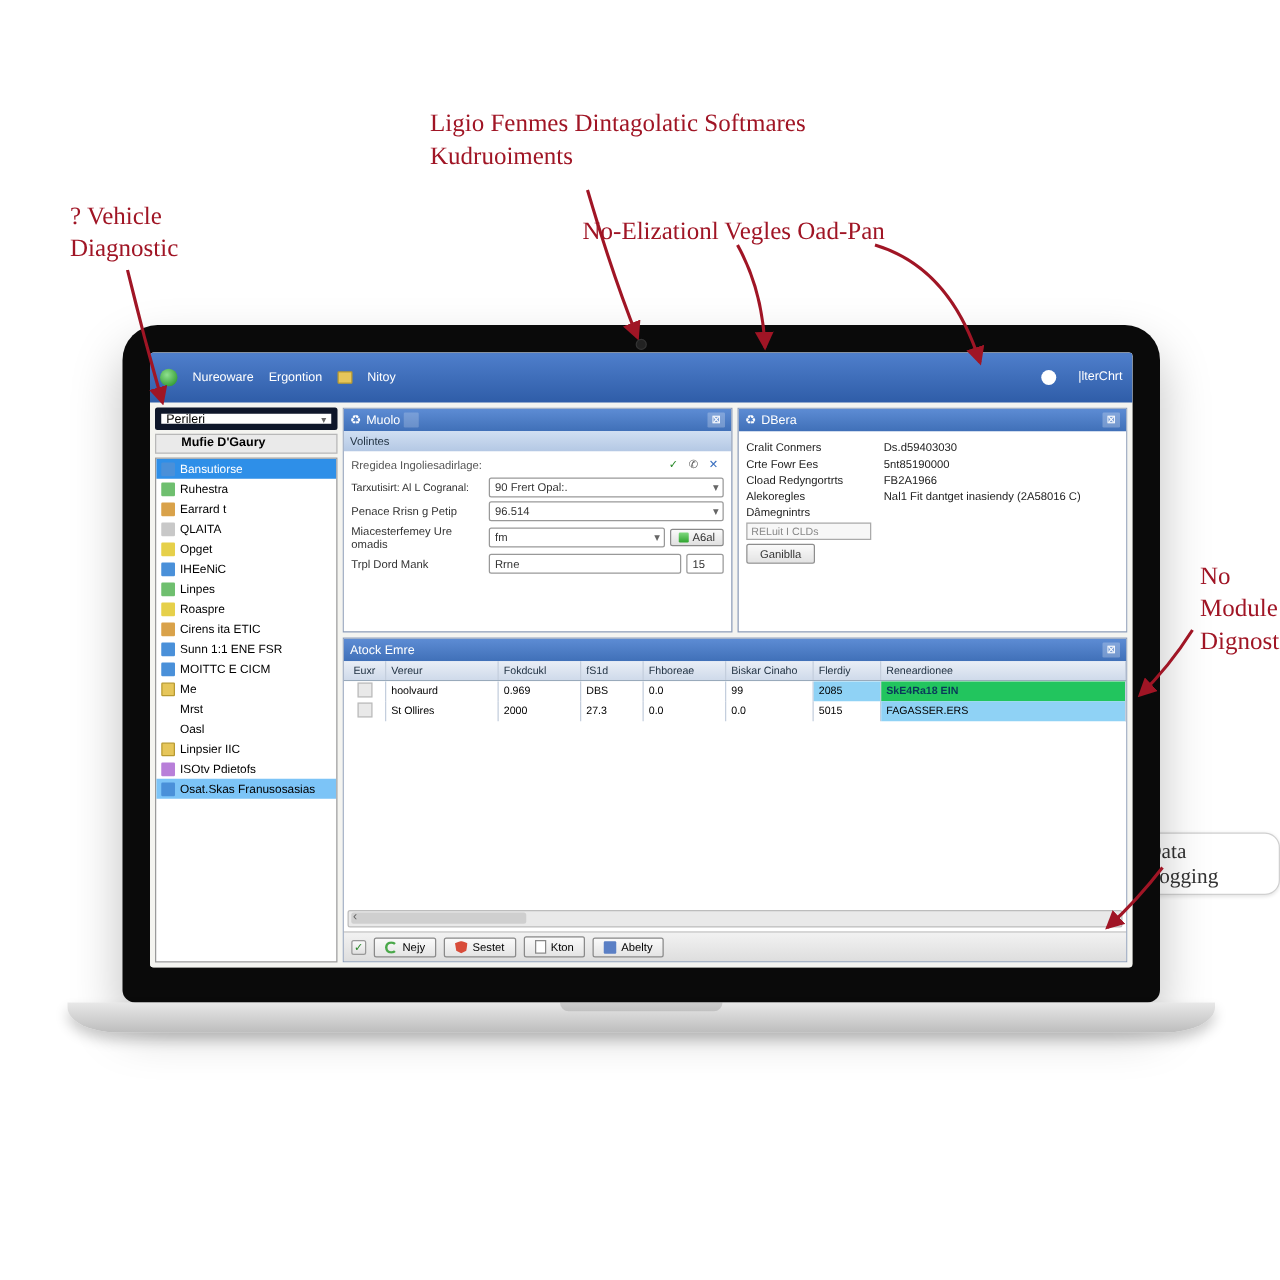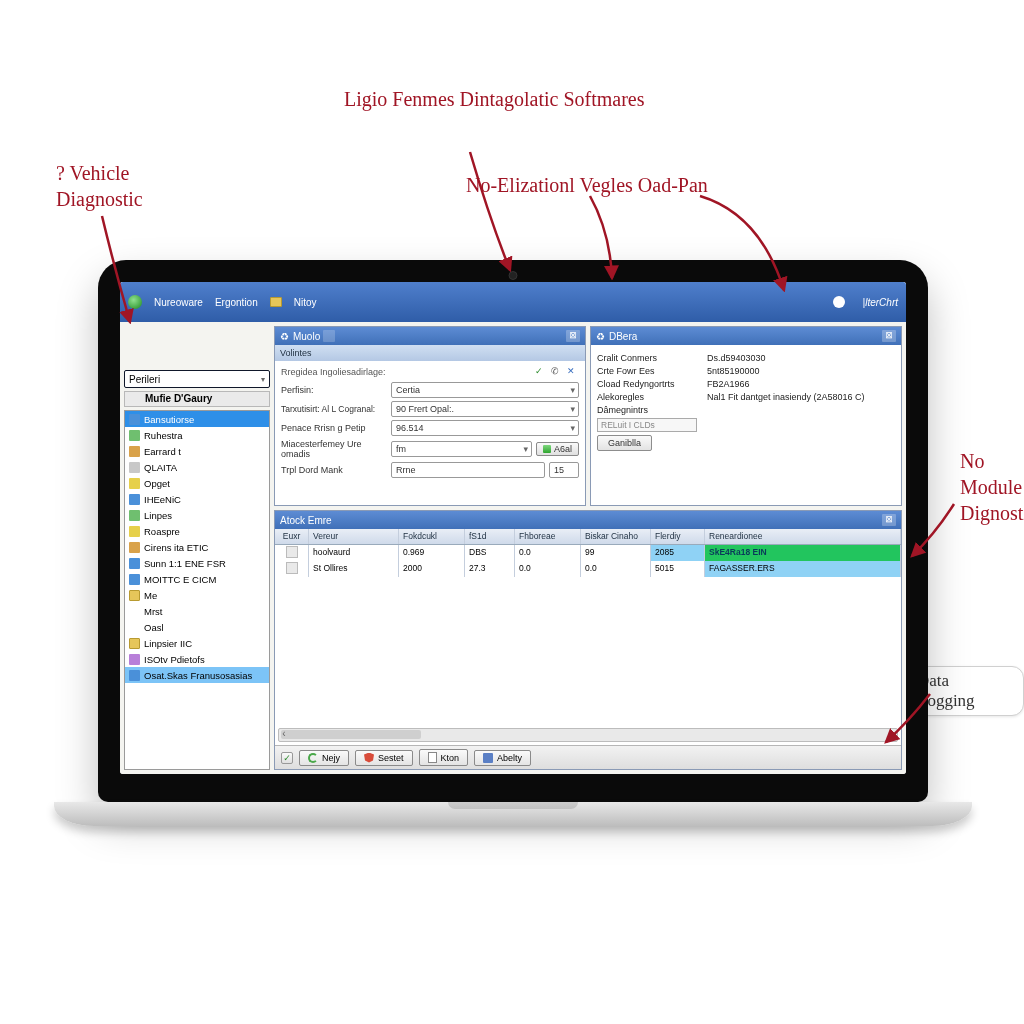--- a/index.html
+++ b/index.html
@@ -24,28 +24,28 @@
   .title-bar { height:20px; background:linear-gradient(#fdfdfd,#e8e8e8); border-bottom:1px solid #b9b9b9; display:flex; align-items:center; position:relative;}
   .title-bar .app-icon{width:12px;height:12px;background:#2a7ddb;border-radius:50%;margin-left:6px;}
   .title-bar .title{position:absolute;left:50%;transform:translateX(-50%);color:#333;font-size:10px;}
   .win-btns{margin-left:auto;display:flex;gap:3px;margin-right:3px;}
   .win-btn{width:24px;height:14px;background:#e6e6e6;border:1px solid #a0a0a0;border-radius:1px;font-size:9px;line-height:12px;text-align:center;color:#333;}
   .win-btn.close{background:#c74634;color:#fff;border-color:#8a2a1c;}
 
   .menu-bar{height:40px;background:linear-gradient(#4f7fcc,#2f5da8);display:flex;align-items:center;padding:0 8px;gap:12px;color:#fff;font-size:10px;}
   .menu-bar .globe{width:14px;height:14px;background:radial-gradient(circle at 40% 35%,#8fe08f,#1b8a1b);border-radius:50%;}
   .menu-bar .folder-icon{width:12px;height:10px;background:#e6c65a;border:1px solid #b89a30;border-radius:1px;}
-  .menu-bar .right{margin-left:auto;display:flex;align-items:center;gap:18px;font-style:italic;}
+  .menu-bar .right{margin-left:auto;display:flex;gap:18px;}
   .menu-bar .gear{width:12px;height:12px;background:#fff;border-radius:50%;position:relative;}
 
   .content{flex:1;display:flex;gap:4px;padding:4px;overflow:hidden;}
   
   
   .sidebar{width:146px;display:flex;flex-direction:column;gap:3px;}
-  .combo{height:18px;background:#fff;border:1px solid #0f172a;border-radius:2px;display:flex;align-items:center;padding:0 4px;font-size:10px;position:relative;margin-top:44px;}
+  .combo{height:18px;background:#fff;border:5px solid #0f172a;border-radius:2px;display:flex;align-items:center;padding:0 4px;font-size:10px;position:relative;}
   .combo::after{content:"▾";position:absolute;right:4px;color:#666;font-size:8px;}
   .side-hdr{height:16px;background:#eaeaea;border:1px solid #b8b8b8;padding:0 20px;font-size:10px;font-weight:bold;line-height:14px;}
   .tree{flex:1;background:#fff;border:1px solid #9a9a9a;overflow:hidden;font-size:9.5px;}
   .tree-item{display:flex;align-items:center;gap:4px;height:16px;padding:0 4px;cursor:pointer;}
   .tree-item.sel{background:#2e8fe8;color:#fff;}
   .tree-item.sel2{background:#7cc4f7;}
   .ti-ico{width:11px;height:11px;flex-shrink:0;border-radius:1px;}
   .ico-b{background:#4a90d9;} .ico-g{background:#6fbf6f;} .ico-o{background:#d9a24a;}
   .ico-gr{background:#c8c8c8;} .ico-y{background:#e6d04a;} .ico-p{background:#b87fd9;}
   .ico-fold{background:#e6c65a;border:1px solid #b89a30;}
@@ -104,20 +104,21 @@
 </style>
 </head>
 <body>
 
 <div class="callout" style="left:56px;top:160px;">
   <span>? Vehicle</span>
     <span>Diagnostic</span>
 </div>
 <div class="callout" style="left:344px;top:86px;">
   <span>Ligio Fenmes Dintagolatic Softmares</span>
+    <span>Kudruoiments</span>
 </div>
 <div class="callout" style="left:466px;top:172px;">
   <span>No-Elizationl Vegles Oad-Pan</span>
 </div>
 <div class="callout" style="left:960px;top:448px;text-align:left;">
   <span>No Module</span>
     <span>Dignostic</span>
 </div>
 <div class="label-chip" style="left:902px;top:666px;">Data Logging</div>
 
@@ -244,24 +245,20 @@
                 <div class="p-body">
                   <div class="heading">
                     <span>Rregidea Ingoliesadirlage:</span>
                     <span class="icons">
                       <span style="color:#2a8a2a;">✓</span>
                       <span style="color:#555;">✆</span>
                       <span style="color:#3a6fbf;">✕</span>
                     </span>
                   </div>
                   <div id="form-rows">
-                      <div class="frow">
-                        <span class="lbl">Perfisin:</span>
-                        <span class="fctrl dd">Certia</span>
-                      </div>
                       <div class="frow">
                         <span class="lbl2">Tarxutisirt: Al L Cogranal:</span>
                         <span class="fctrl dd">90 Frert Opal:.</span>
                       </div>
                       <div class="frow">
                         <span class="lbl">Penace Rrisn g Petip</span>
                         <span class="fctrl dd">96.514</span>
                       </div>
                       <div class="frow">
                         <span class="lbl">Miacesterfemey Ure omadis</span>

